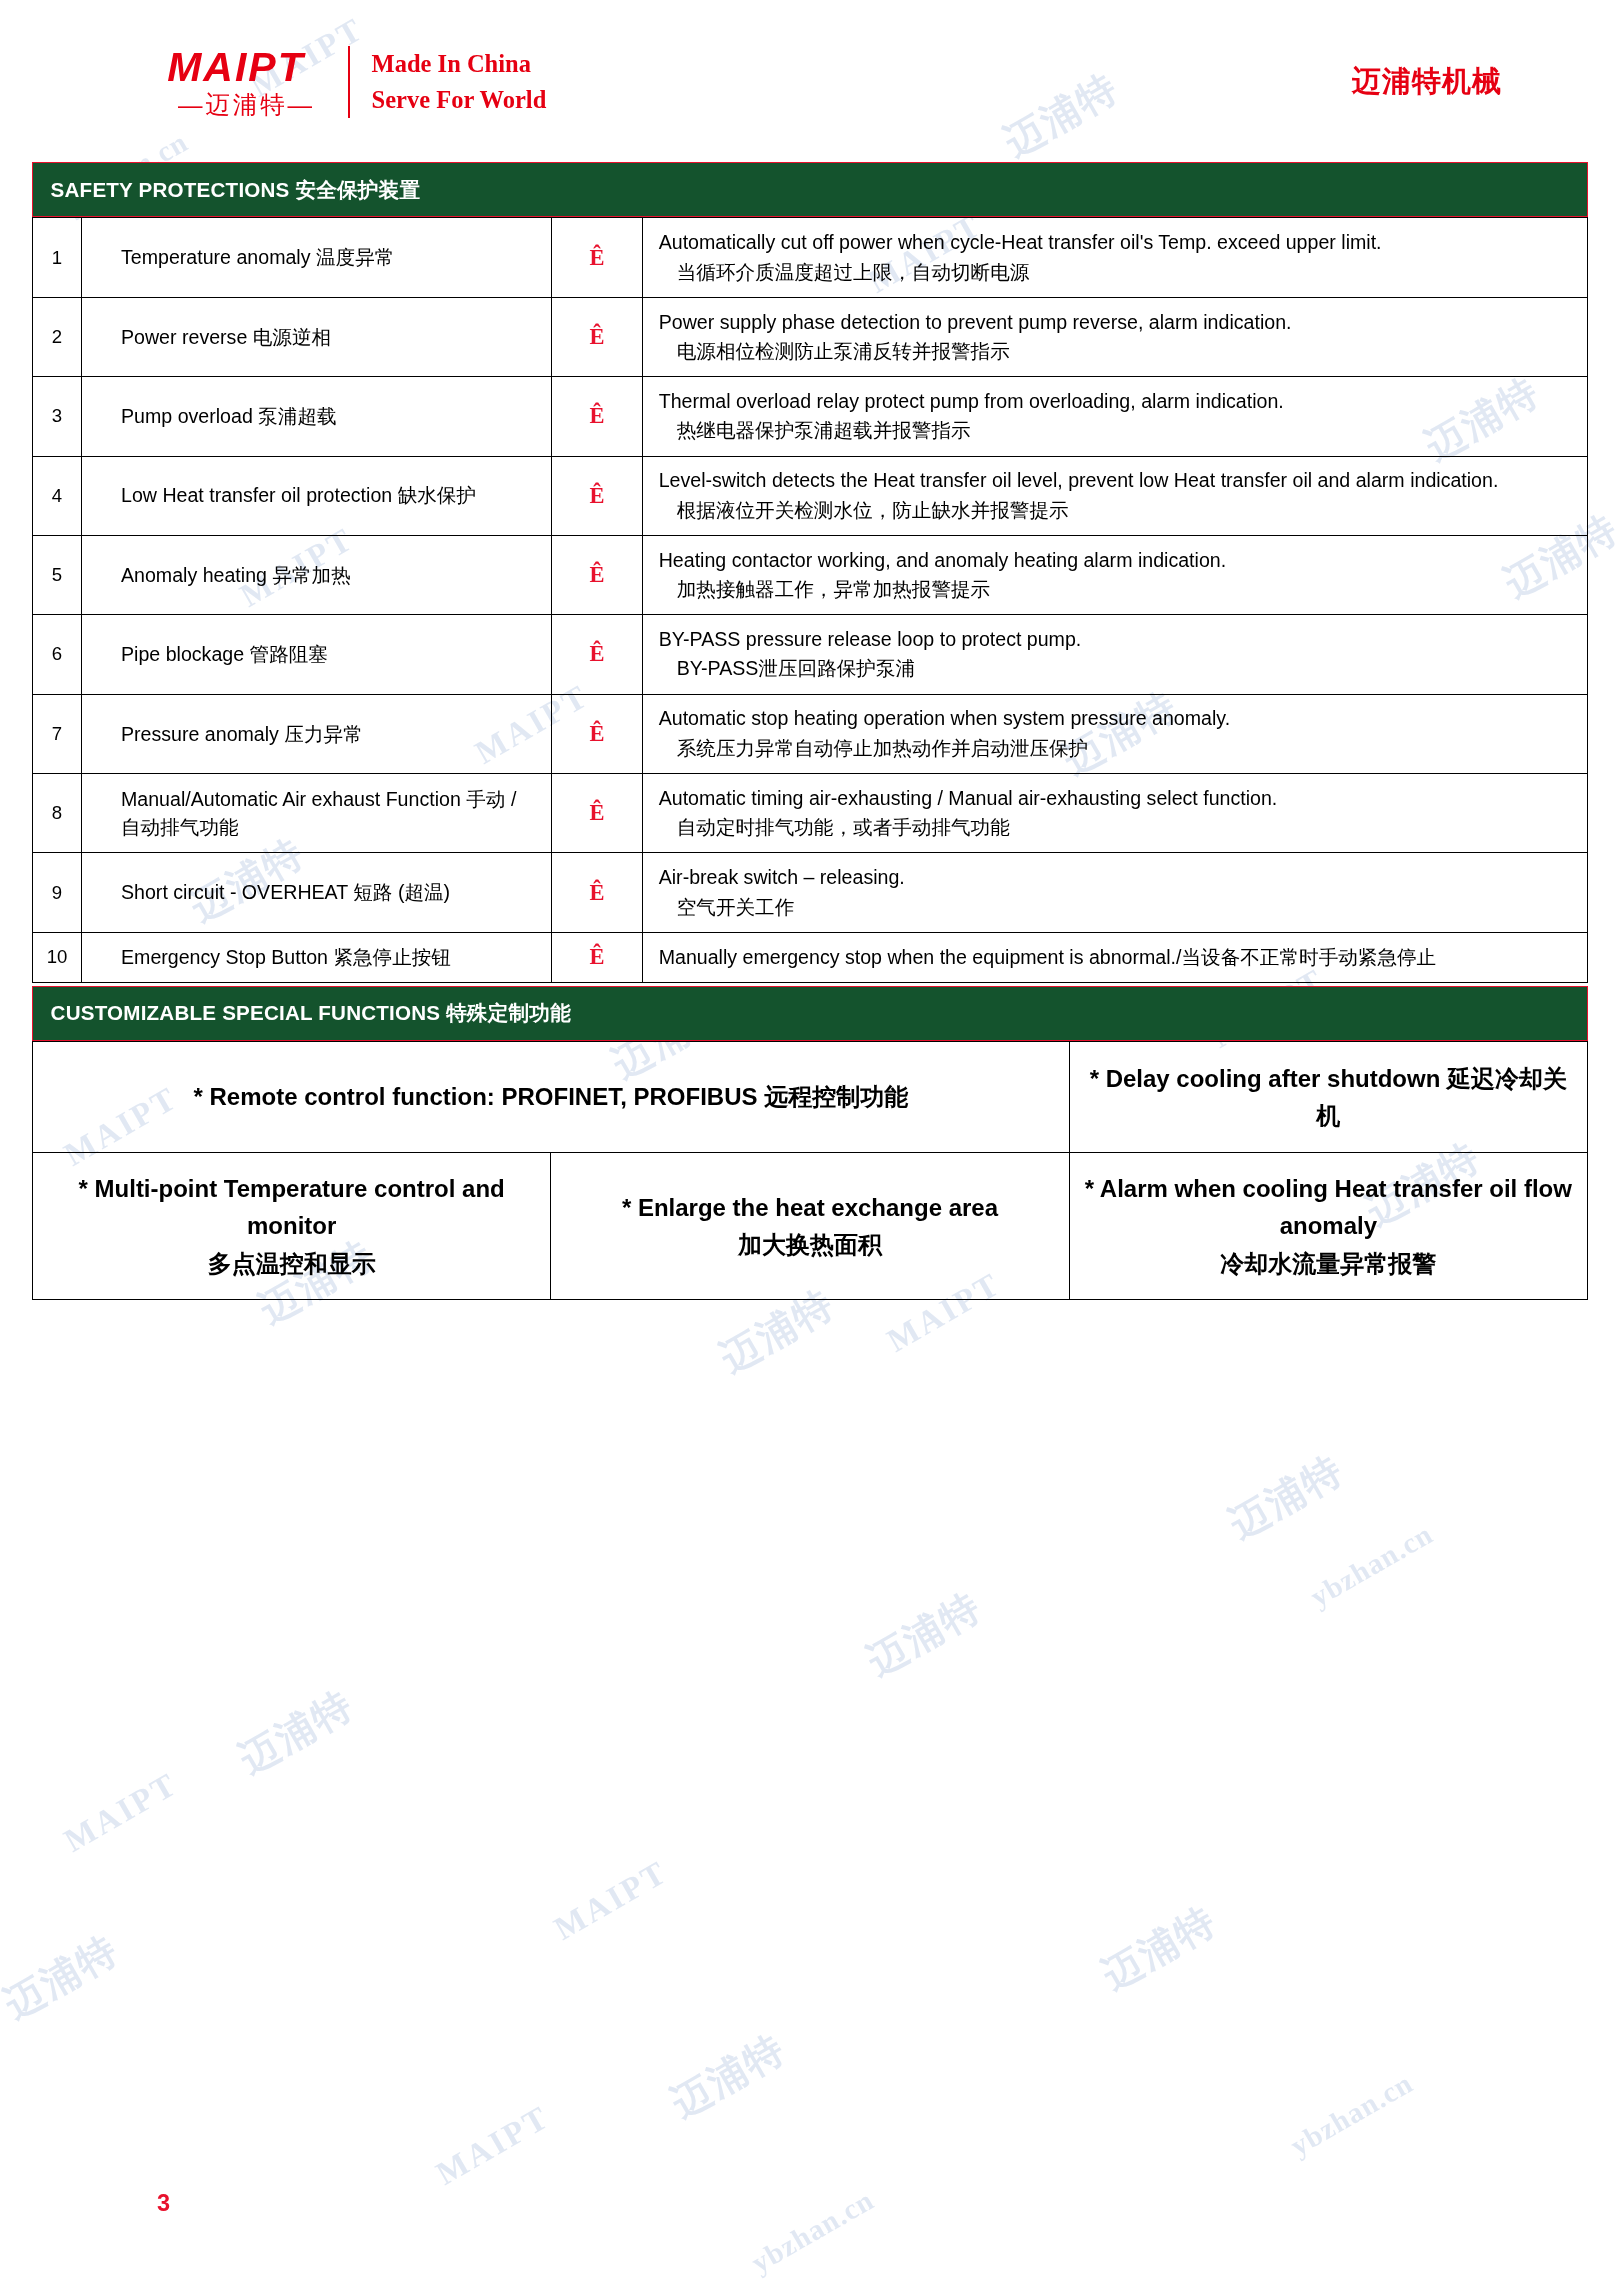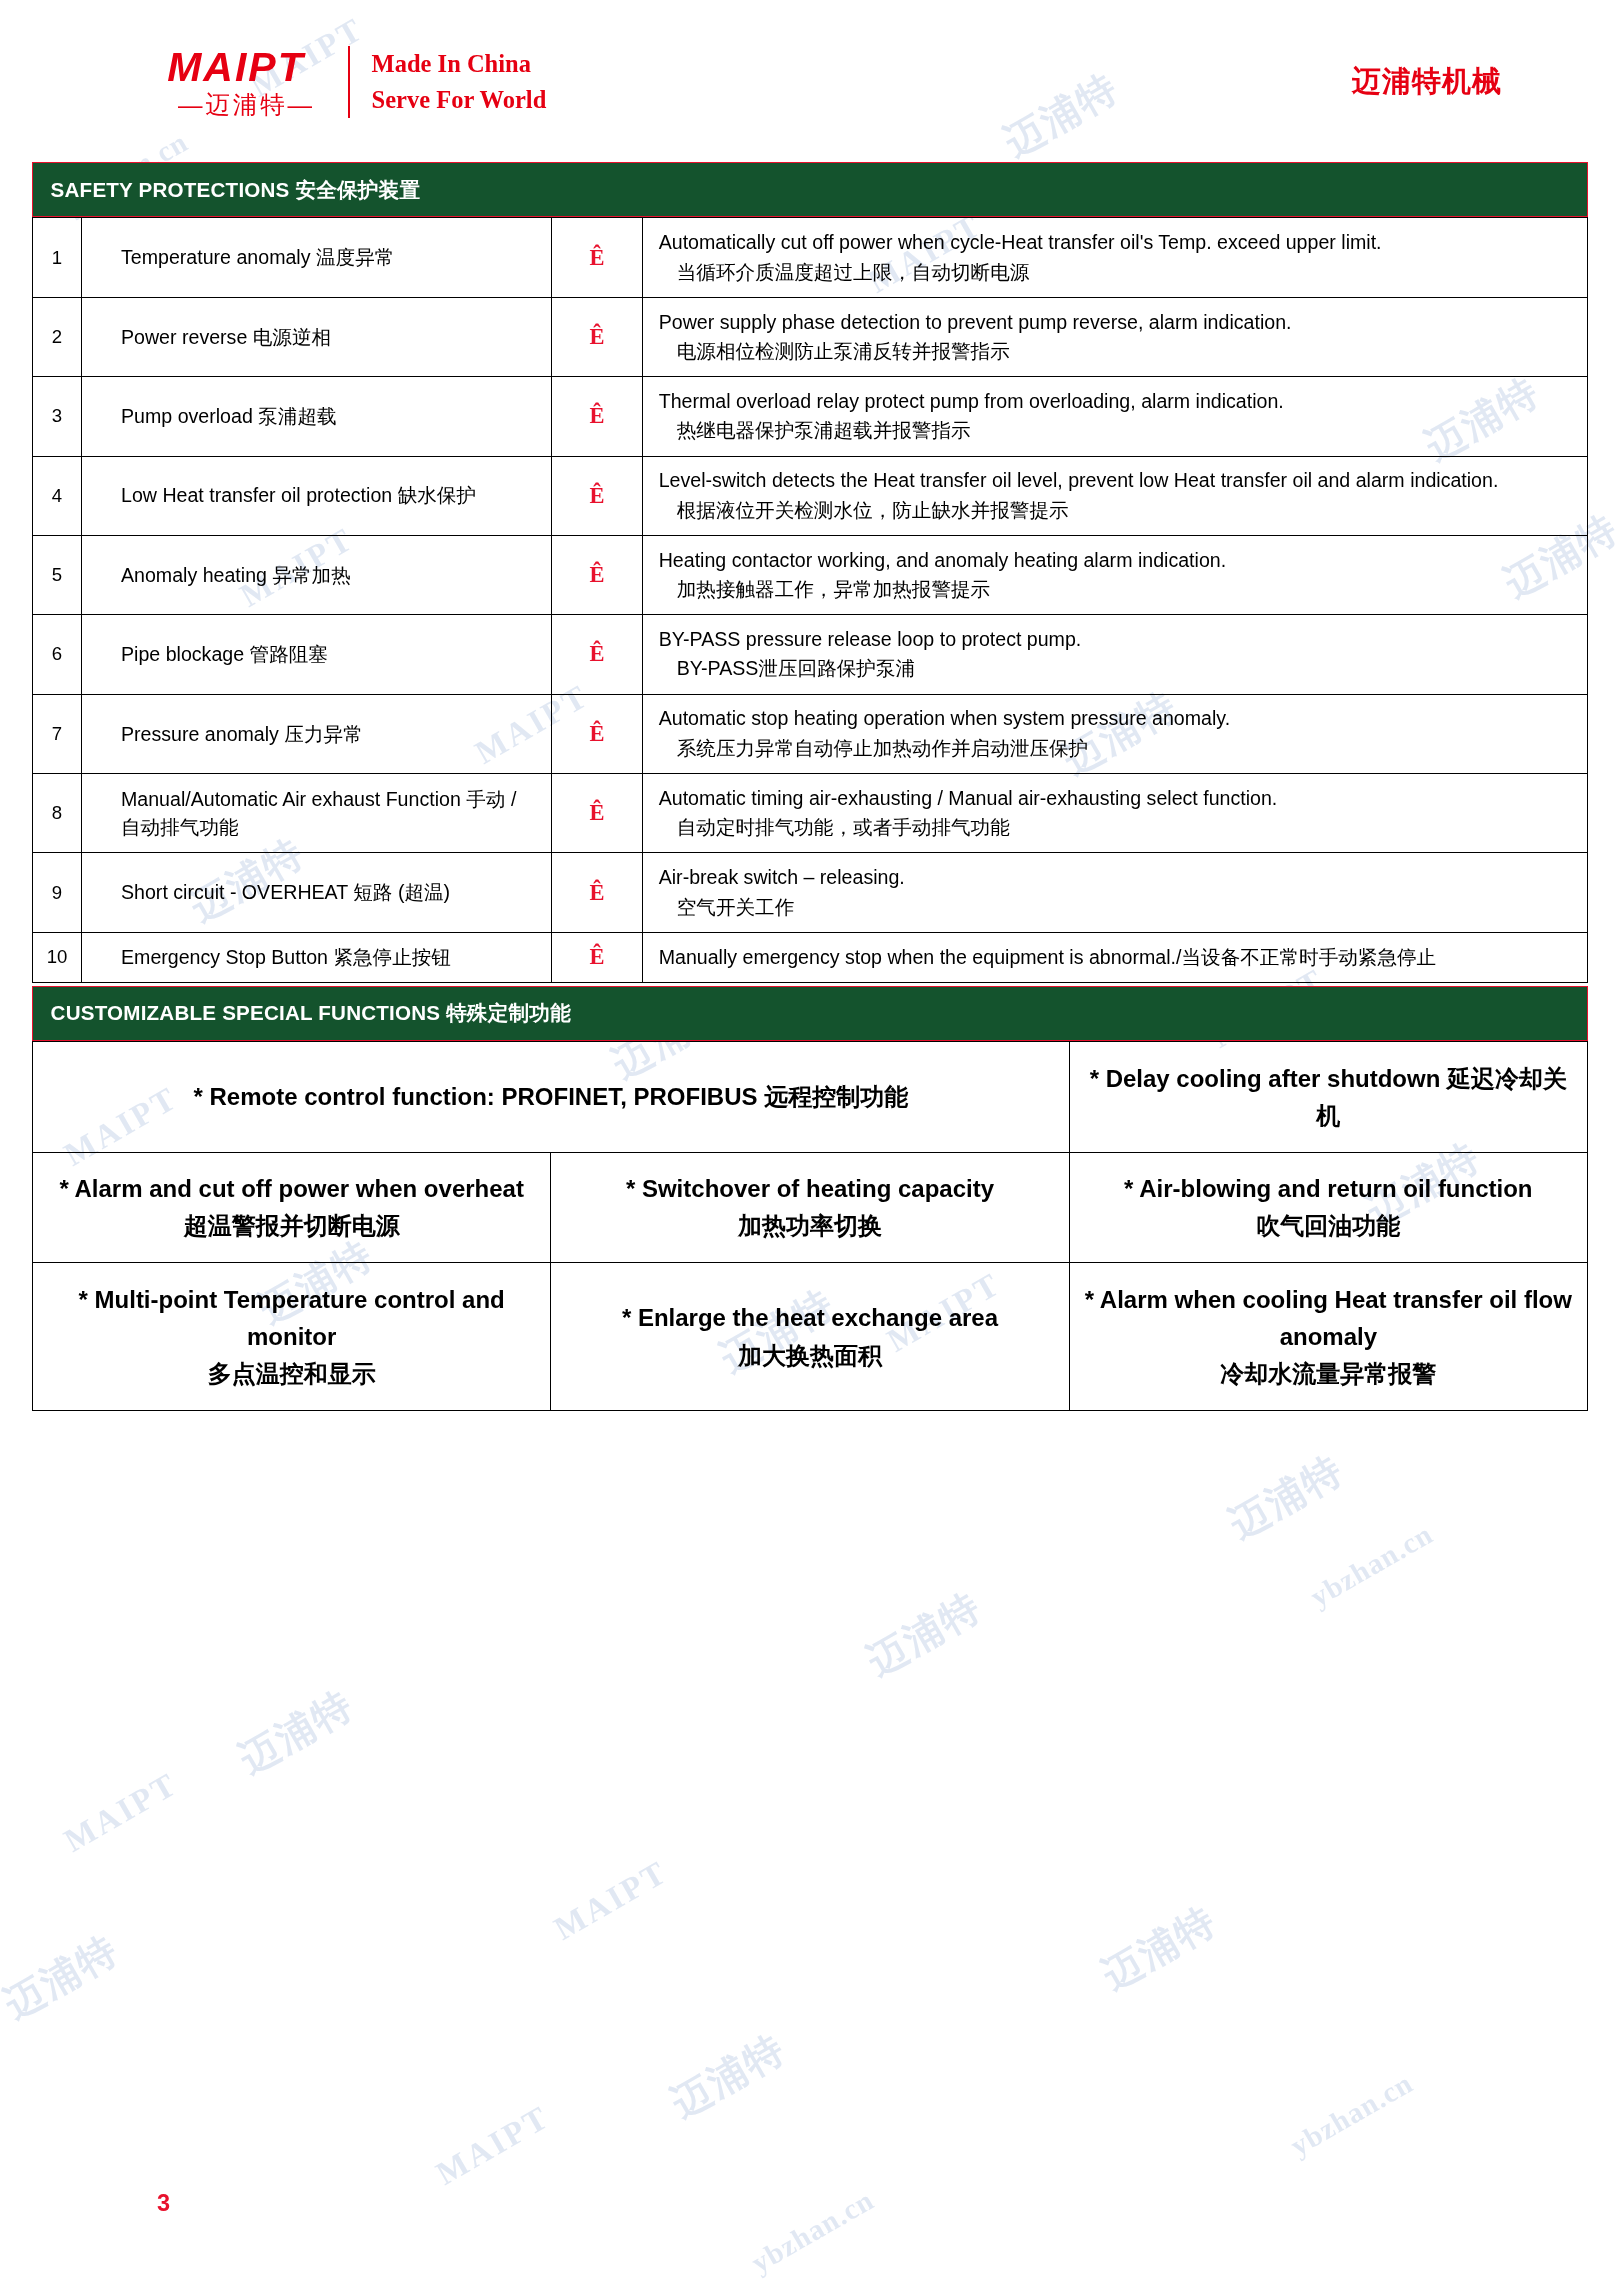--- a/index.html
+++ b/index.html
@@ -341,34 +341,20 @@
     <div class="band" style="margin-top:3px;">CUSTOMIZABLE SPECIAL FUNCTIONS 特殊定制功能</div>
 
     <table class="t-custom">
       <tbody>
         <tr>
           <td colspan="2">* Remote control function:  PROFINET, PROFIBUS   远程控制功能</td>
           <td>* Delay cooling after shutdown 延迟冷却关机</td>
         </tr>
         <tr>
           <td>
-            <span>* Alarm and cut off power when overheat</span>
-            <span class="cn">超温警报并切断电源</span>
-          </td>
-          <td>
-            <span>* Switchover of heating capacity</span>
-            <span class="cn">加热功率切换</span>
-          </td>
-          <td>
-            <span>* Air-blowing and return oil function</span>
-            <span class="cn">吹气回油功能</span>
-          </td>
-        </tr>
-        <tr>
-          <td>
             <span>* Multi-point Temperature control and monitor</span>
             <span class="cn">多点温控和显示</span>
           </td>
           <td>
             <span>* Enlarge the heat exchange area</span>
             <span class="cn">加大换热面积</span>
           </td>
           <td>
             <span>* Alarm when cooling Heat transfer oil flow anomaly</span>
             <span class="cn">冷却水流量异常报警</span>

